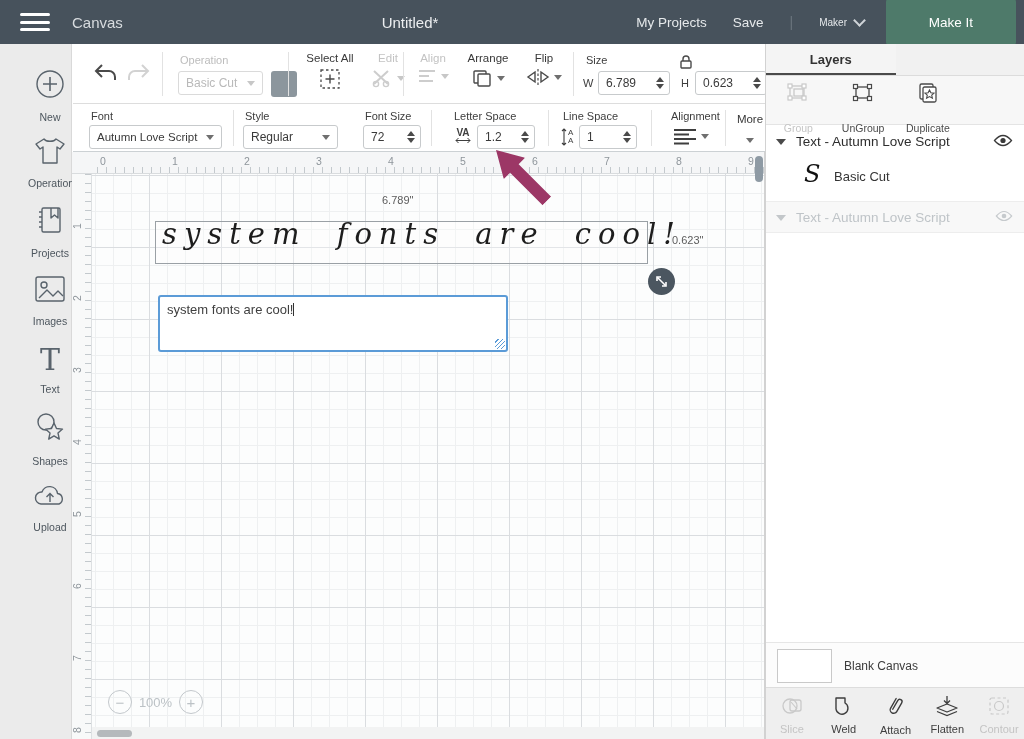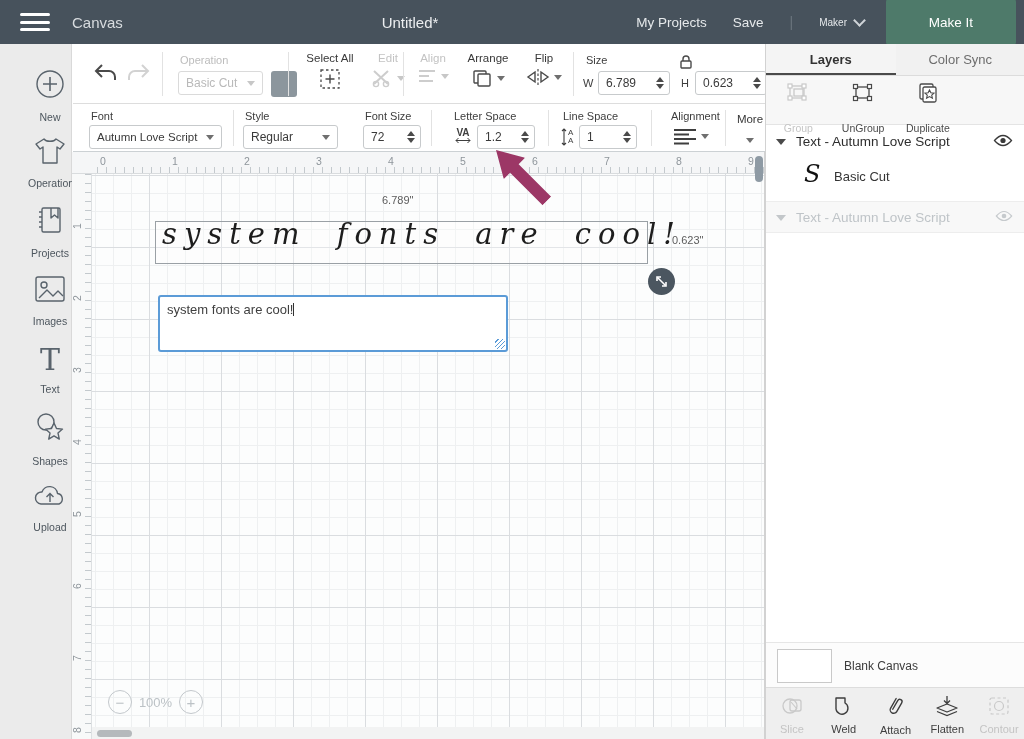--- a/index.html
+++ b/index.html
@@ -435,21 +435,20 @@
 
   <div id="purple-arrow">
     <svg width="72" height="30" viewBox="0 0 72 30">
         <polygon points="0,15 26,0 26,9 72,9 72,21 26,21 26,30" fill="#9c3766"></polygon>
       </svg>
   </div>
 
   <div id="rpanel">
     <div id="rp-tabs">
       <div class="rp-tab active">Layers</div>
-      <div class="rp-tab">Color Sync</div>
     </div>
 
     <div id="rp-actions">
       <div class="rp-act gray">
         <svg width="24" height="22" viewBox="0 0 24 22">
             <rect x="4" y="4" width="14" height="12" stroke="#c9c9c9" fill="none" stroke-width="1.3"></rect>
             <rect x="8" y="7" width="9" height="7" stroke="#c9c9c9" fill="none" stroke-width="1.3"></rect>
             <rect x="2" y="2" width="4" height="4" fill="#fff" stroke="#c9c9c9" stroke-width="1.2"></rect>
             <rect x="16" y="2" width="4" height="4" fill="#fff" stroke="#c9c9c9" stroke-width="1.2"></rect>
             <rect x="2" y="14" width="4" height="4" fill="#fff" stroke="#c9c9c9" stroke-width="1.2"></rect>

